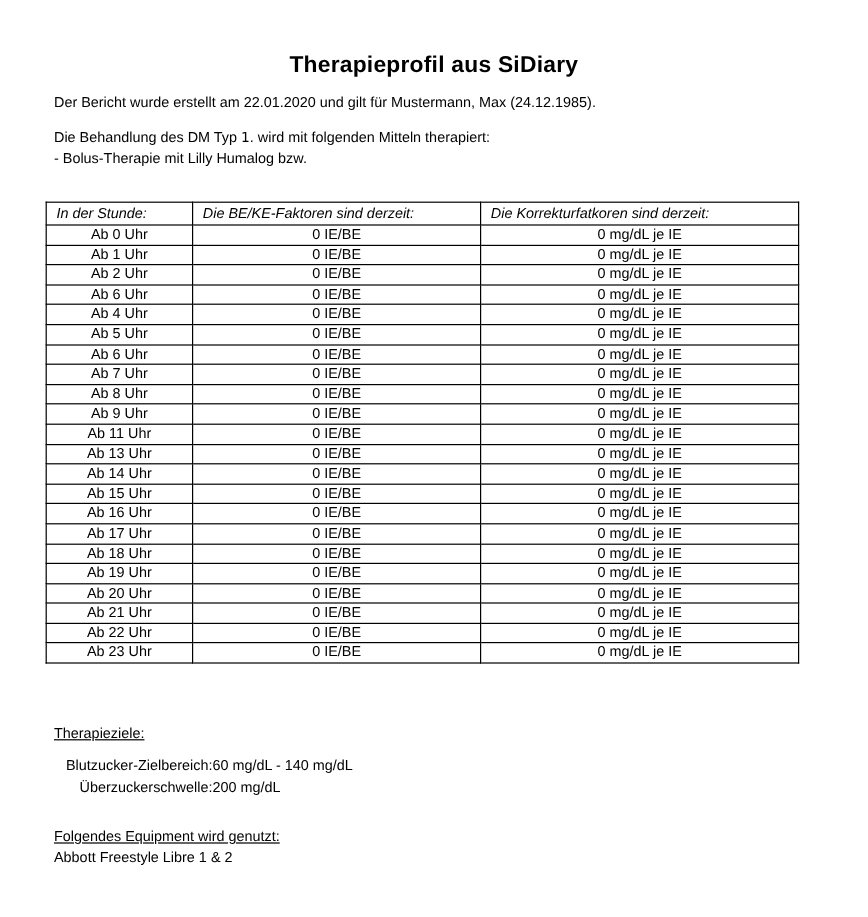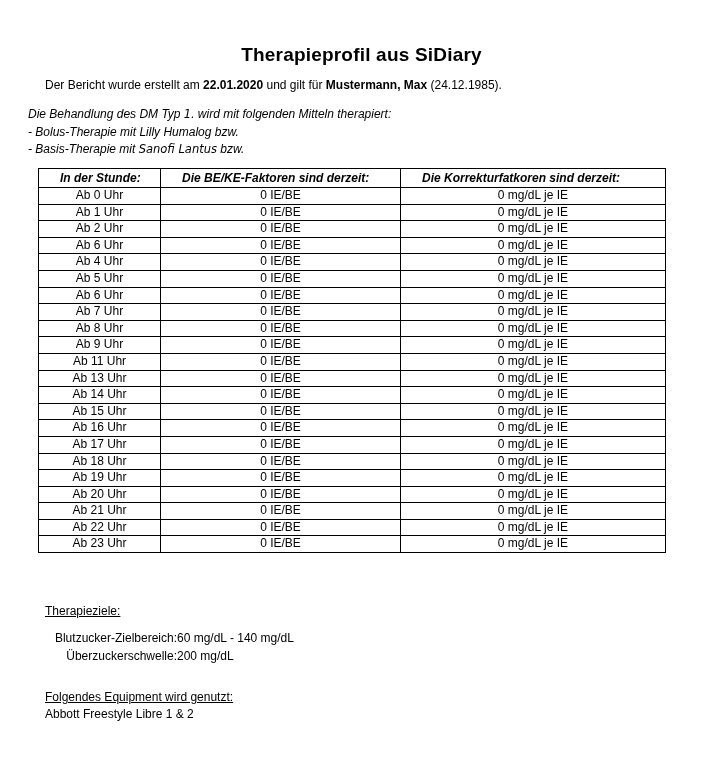--- a/index.html
+++ b/index.html
@@ -28,27 +28,26 @@
     letter-spacing: 0.2px;
   }
   .intro {
     position: absolute;
     left: 45px;
     top: 78px;
     white-space: nowrap;
   }
   .treatment {
     position: absolute;
-    left: 28px;
+    left: 45px;
     top: 106px;
     line-height: 17.5px;
     white-space: nowrap;
-    font-style: italic;
-  }
-  .b { font-weight: 700; }
+  }
+  .b { font-weight: 400; }
   .alt-font {
     font-family: "DejaVu Sans", sans-serif;
     font-size: 11.5px;
   }
   table.factor-table {
     position: absolute;
     left: 38px;
     top: 168px;
     width: 627px;
     border-collapse: collapse;
@@ -58,23 +57,23 @@
   table.factor-table col.c1 { width: 122px; }
   table.factor-table col.c2 { width: 240px; }
   table.factor-table col.c3 { width: 265px; }
   table.factor-table th,
   table.factor-table td {
     border: 1px solid #000000;
     overflow: hidden;
   }
   table.factor-table th {
     font-style: italic;
-    font-weight: 700;
+    font-weight: 400;
     text-align: left;
-    padding: 2px 0 2px 21px;
+    padding: 2px 0 2px 8px;
     height: 14px;
     line-height: 14px;
   }
   table.factor-table td {
     text-align: center;
     padding: 0;
     height: 15.6px;
     line-height: 15.6px;
   }
   .section-heading {
@@ -120,21 +119,20 @@
 
   <div class="title">Therapieprofil aus SiDiary</div>
 
   <div class="intro">
     <span>Der Bericht wurde erstellt am </span><span class="b">22.01.2020</span><span> und gilt für </span><span class="b">Mustermann, Max</span><span> (24.12.1985).</span>
   </div>
 
   <div class="treatment">
     <div><span>Die Behandlung des DM Typ </span><span class="alt-font">1</span><span>. wird mit folgenden Mitteln therapiert:</span></div>
     <div><span>- Bolus-Therapie mit </span><span>Lilly Humalog</span><span> bzw.</span></div>
-    <div><span>- Basis-Therapie mit </span><span class="alt-font">Sanofi Lantus</span><span> bzw.</span></div>
   </div>
 
   <table class="factor-table">
     <colgroup>
       <col class="c1">
         <col class="c2">
         <col class="c3">
     </colgroup>
     <thead>
       <tr>

